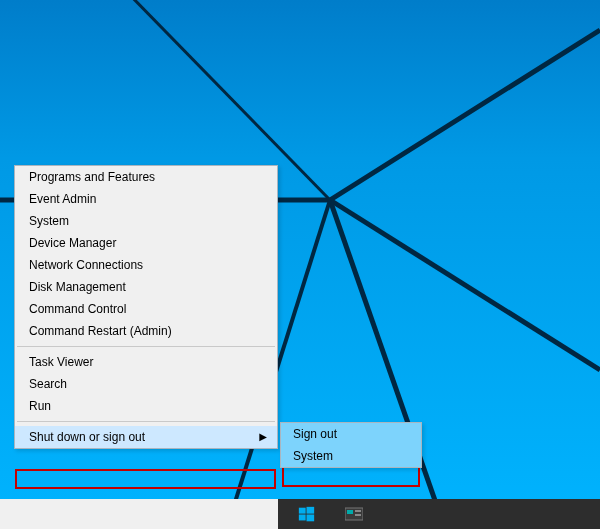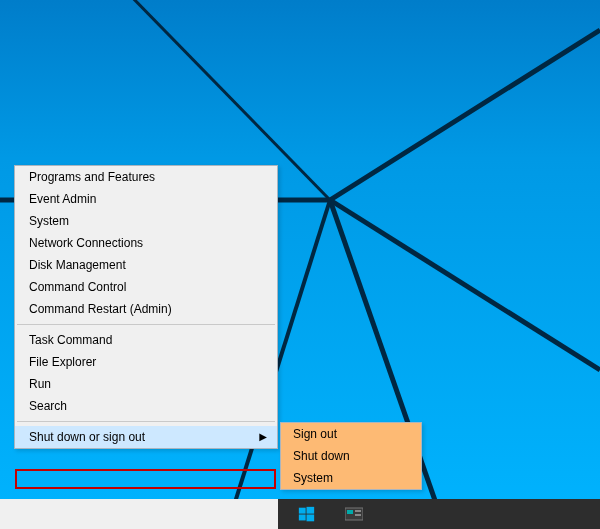--- a/index.html
+++ b/index.html
@@ -41,21 +41,21 @@
       position:absolute; pointer-events:none;
       border:2px solid #c40000; 
     }
 
     
     .submenu {
       position:absolute;
       left: 280px;
       top: 422px;
       width: 142px;
-      background:#fdba74;
+      background:#7dd3fc;
       border:1px solid #aab5bf;
       font-size:12px;
       box-shadow: 2px 2px 4px rgba(0,0,0,.15);
     }
     .submenu .item {
       padding:4px 12px;
       line-height:14px;
       cursor:default;
     }
 
@@ -88,58 +88,57 @@
   <div class="item">
       <span>Programs and Features</span>
     </div>
   <div class="item">
       <span>Event Admin</span>
     </div>
   <div class="item">
       <span>System</span>
     </div>
   <div class="item">
+      <span>Device Manager</span>
+    </div>
+  <div class="item">
       <span>Network Connections</span>
     </div>
   <div class="item">
       <span>Disk Management</span>
     </div>
   <div class="item">
       <span>Command Control</span>
     </div>
   <div class="item">
       <span>Command Restart (Admin)</span>
     </div>
   <div class="sep"></div>
   <div class="item">
-      <span>Task Command</span>
+      <span>Task Viewer</span>
     </div>
   <div class="item">
-      <span>File Explorer</span>
+      <span>Search</span>
     </div>
   <div class="item">
       <span>Run</span>
-    </div>
-  <div class="item">
-      <span>Search</span>
     </div>
   <div class="sep"></div>
   <div class="item selected">
     <span>Shut down or sign out</span>
     <span class="arrow">▶</span>
   </div>
 
 </div>
 
 <div class="hl-red-h" style="left:15px; top:469px; width:261px; height:20px;"></div>
 <div class="hl-red-h" style="left:282px; top:445px; width:138px; height:42px;"></div>
 
 <div class="submenu">
   <div class="item"><span>Sign out</span></div>
-  <div class="item"><span>Shut down</span></div>
   <div class="item"><span>System</span></div>
 </div>
 
 <div class="taskbar">
   <div class="tb-hidden"></div>
   <div class="tb-btn start" style="left:284px;">
     <svg viewBox="0 0 20 20">
       <rect x="1" y="2" width="8" height="7" fill="#00adef"></rect>
       <rect x="10" y="1" width="9" height="8" fill="#00adef"></rect>
       <rect x="1" y="10" width="8" height="7" fill="#00adef"></rect>

